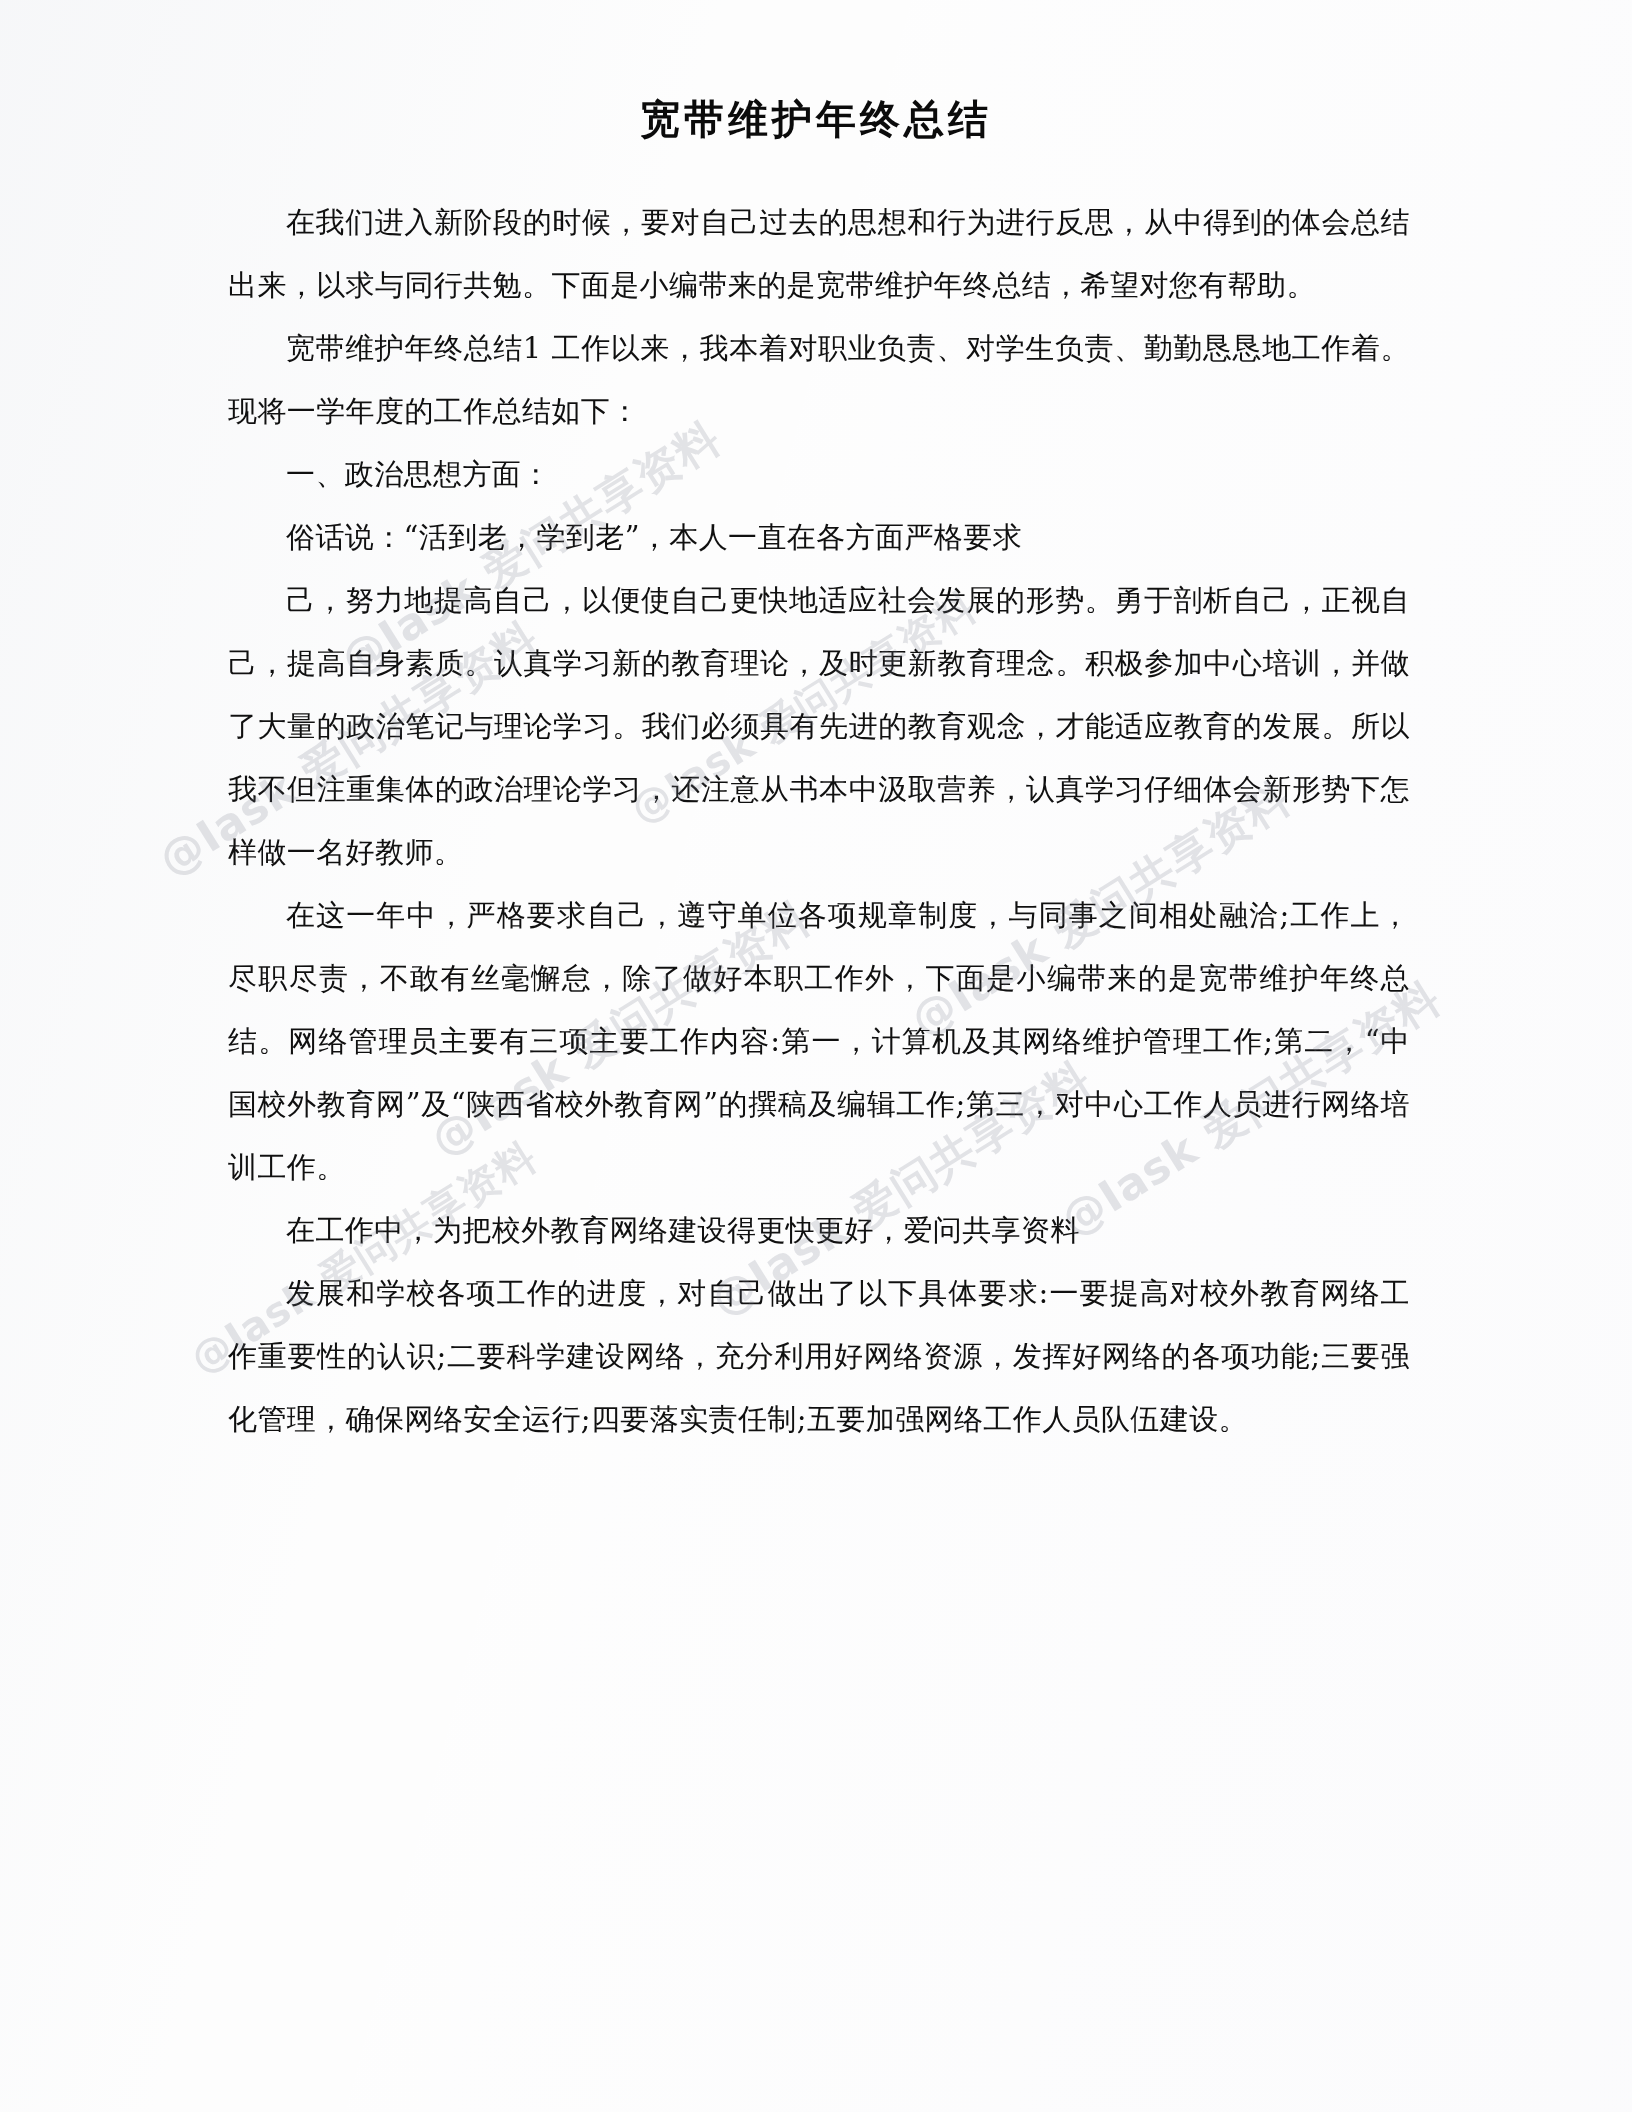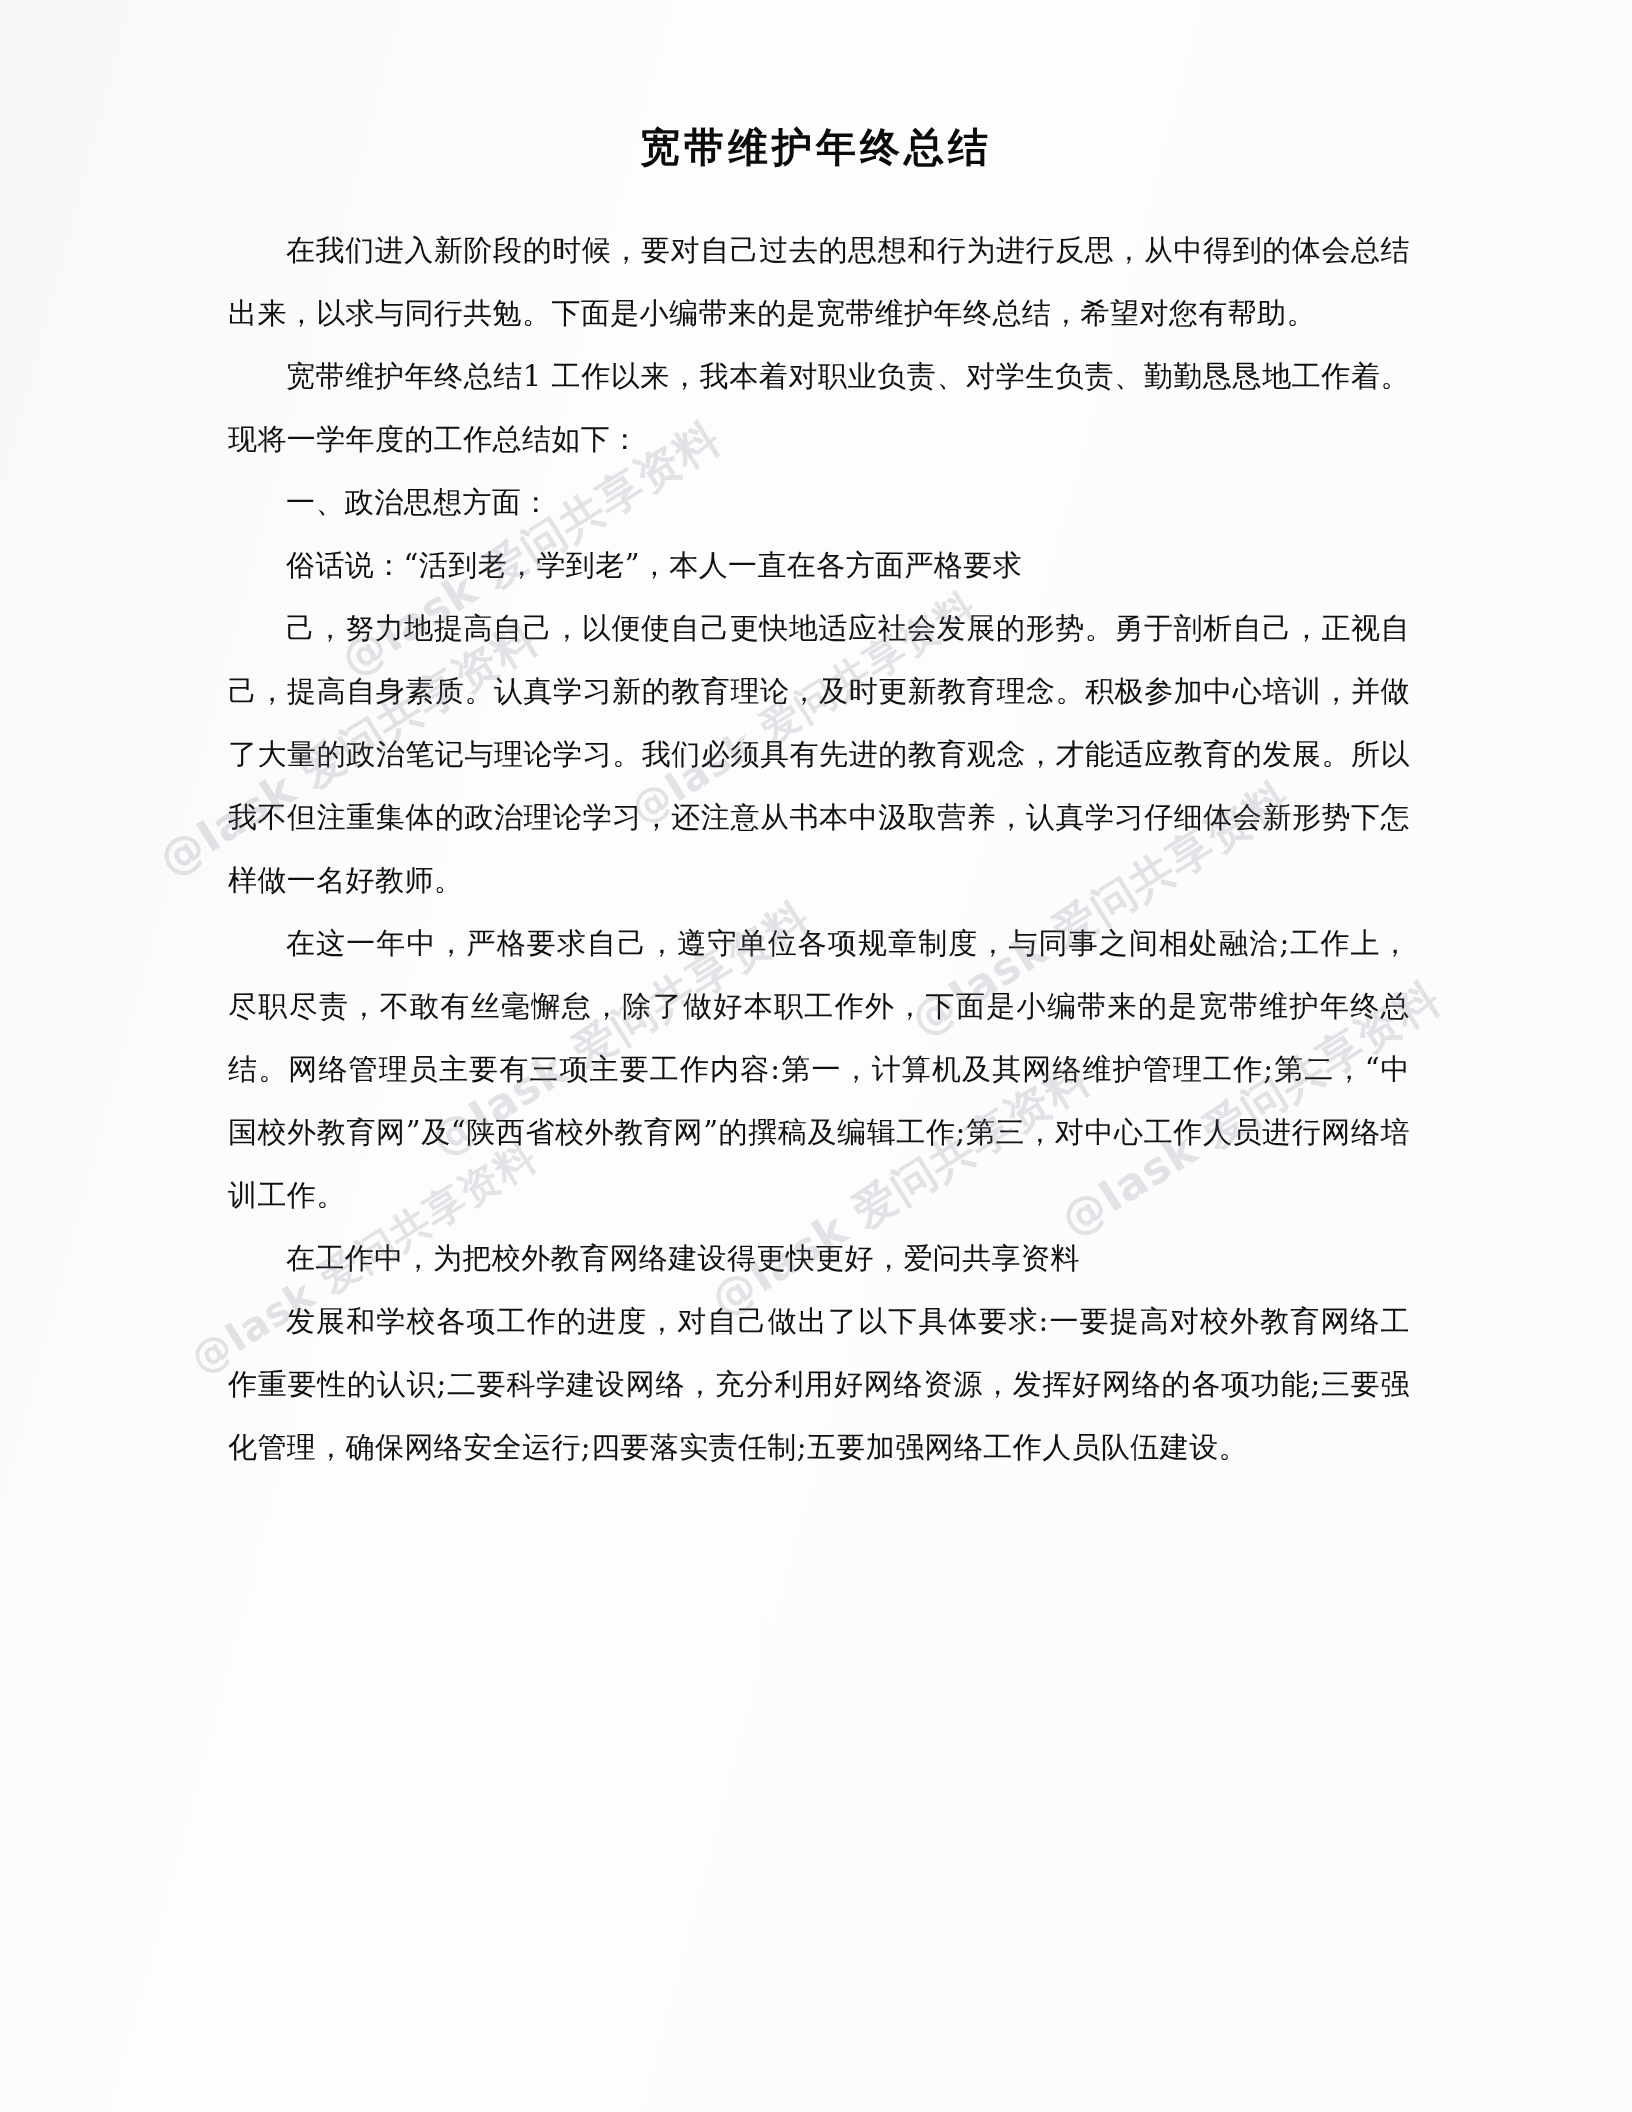--- a/index.html
+++ b/index.html
@@ -59,21 +59,21 @@
   #content {
     position: absolute;
     left: 0; top: 0;
     width: 1632px;
     z-index: 2;
     padding: 0;
   }
 
   .doc-title {
     margin: 0;
-    padding-top: 120px;
+    padding-top: 92px;
     text-align: center;
     font-size: 40px;
     font-weight: bold;
     letter-spacing: 4px;
     color: #0b0b0b;
     font-family: "DejaVu Serif", "Liberation Serif", serif;
   }
 
   .body-block {
     margin: 0;

